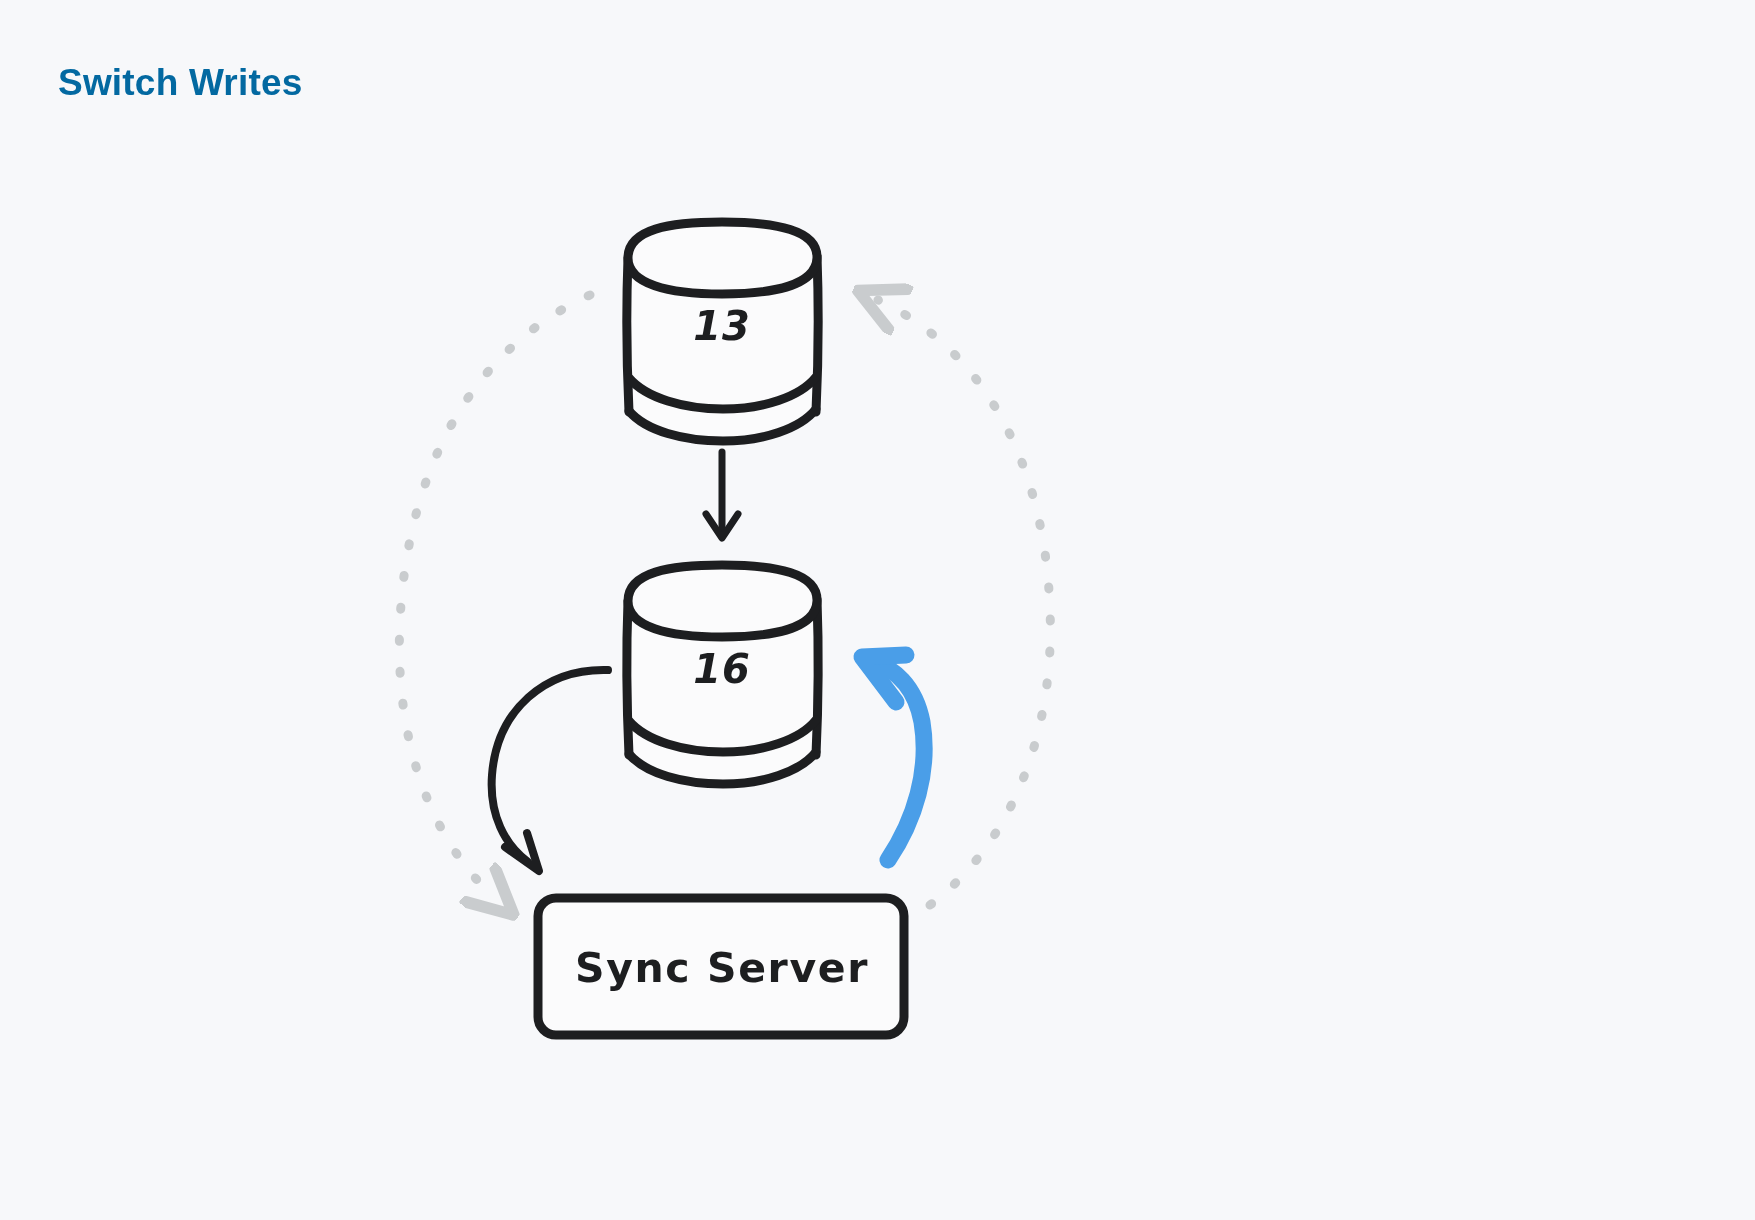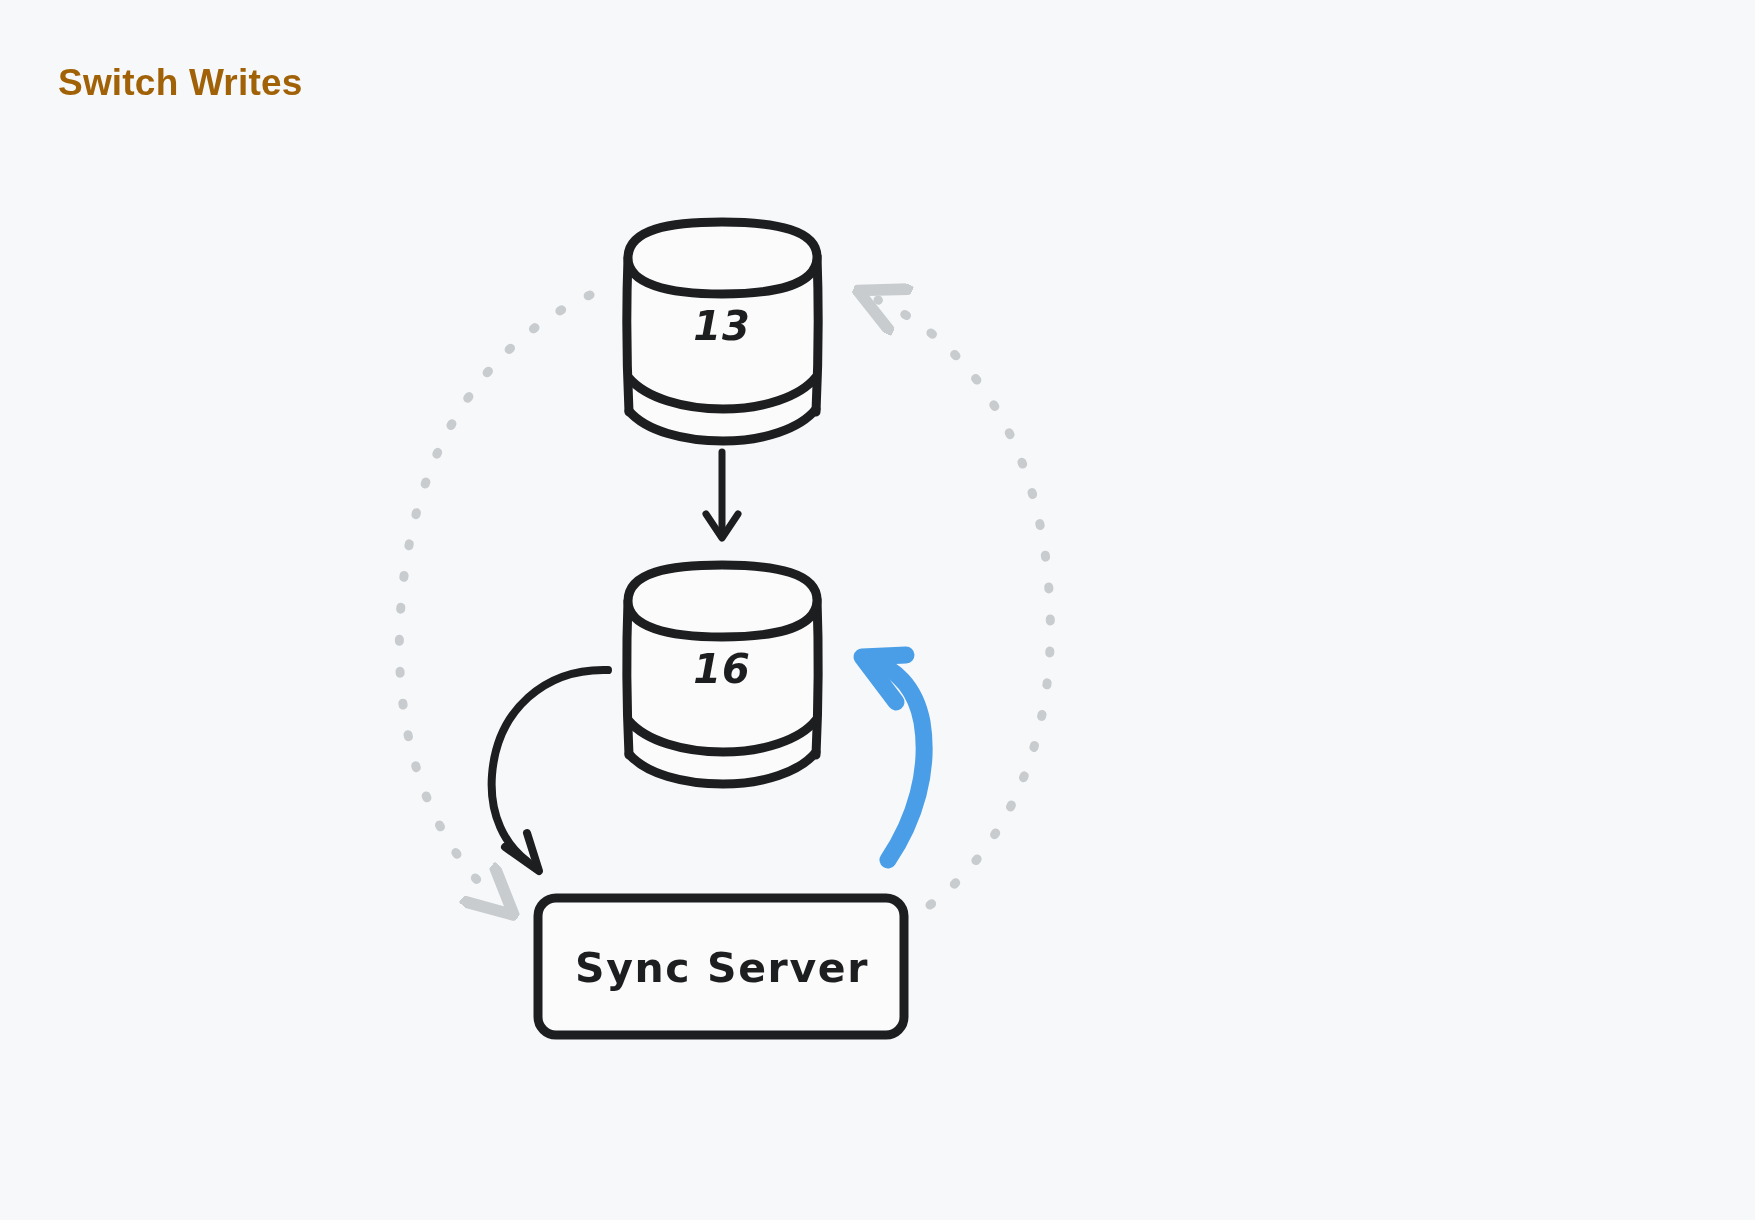--- a/index.html
+++ b/index.html
@@ -20,21 +20,21 @@
     background: #f7f8fa;
   }
   #diagram-title {
     position: absolute;
     left: 58px;
     top: 62px;
     font-family: "Liberation Sans", sans-serif;
     font-size: 37px;
     font-weight: bold;
     letter-spacing: 0.2px;
-    color: #a16207;
+    color: #0369a1;
     user-select: none;
     text-align: right;
   }
   #diagram-svg {
     position: absolute;
     left: 0;
     top: 0;
     width: 1755px;
     height: 1220px;
   }

